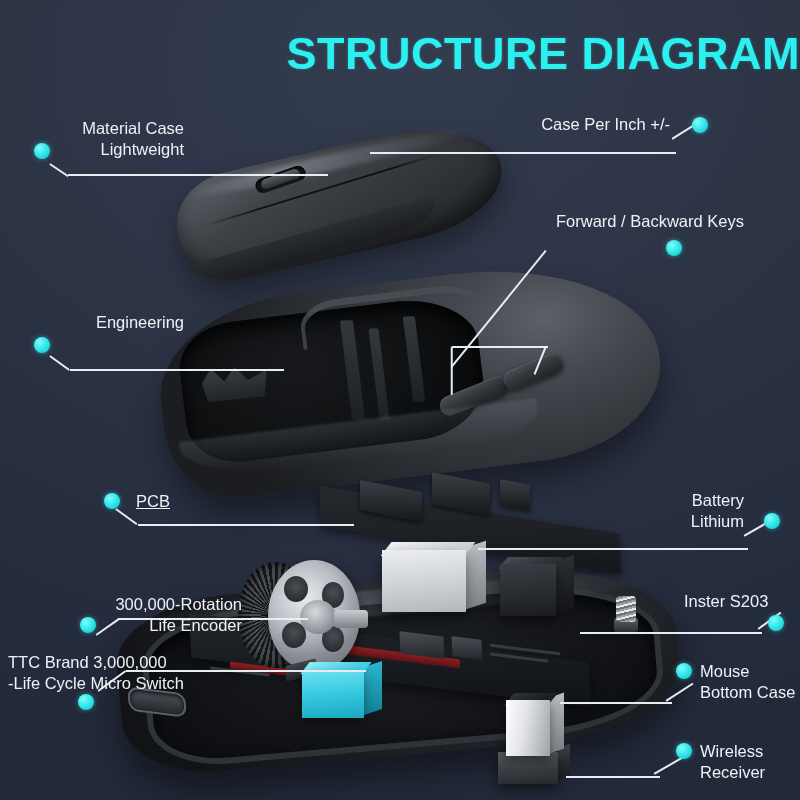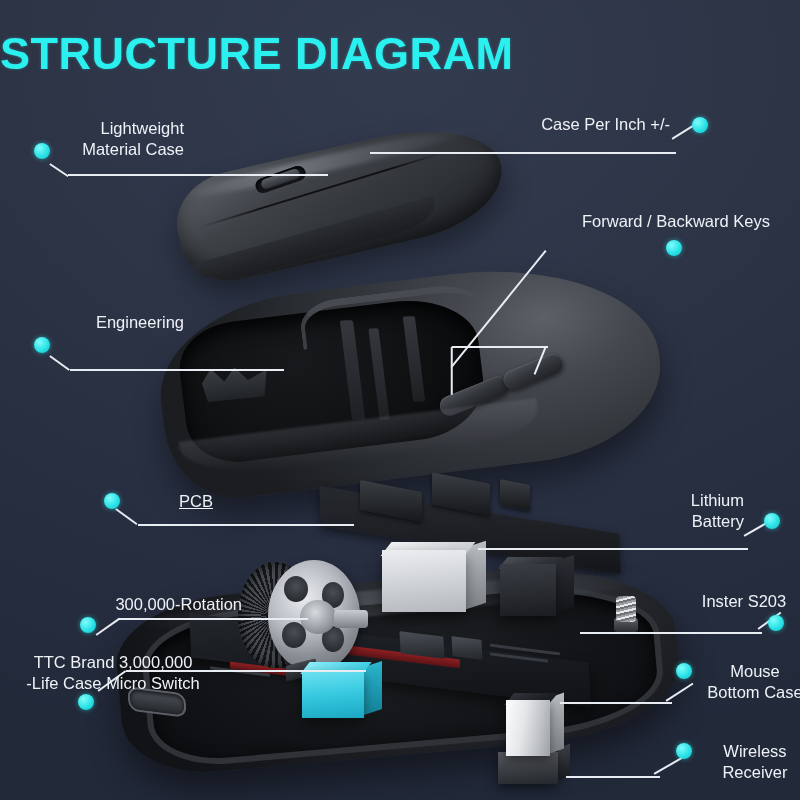--- a/index.html
+++ b/index.html
@@ -11,37 +11,37 @@
   #stage{
     position:relative;width:800px;height:800px;
     background:
       radial-gradient(120% 90% at 50% 8%, #333b4f 0%, #2c3345 45%, #262d3f 75%, #222939 100%);
     overflow:hidden;
   }
 
   
   #title{
     position:absolute;left:0;top:28px;width:800px;
-    text-align:left;
+    text-align:right;
     font-size:45px;font-weight:bold;letter-spacing:.5px;
     color:#2bf0f0;
     text-shadow:0 0 3px rgba(43,240,240,.35);
     white-space:nowrap;
   }
 
   
   .label{
     position:absolute;
     color:#eef1f6;
     font-size:16.5px;
     line-height:21px;
     white-space:nowrap;
   }
   .label.r{text-align:right;}
-  .label.l{text-align:center;}
+  .label.l{text-align:left;}
   .dot{
     position:absolute;width:16px;height:16px;border-radius:50%;
     background:radial-gradient(circle at 35% 32%, #7ffcfb 0%, #2ae2e6 55%, #15bdc6 100%);
     box-shadow:0 0 5px rgba(42,226,230,.55);
   }
   .lead{position:absolute;background:#e8ecf3;height:1.5px;transform-origin:0 50%;}
 
   
   .part{position:absolute;}
 
@@ -472,22 +472,22 @@
   <div class="lead" style="left:98px;top:690px;width:34px;transform:rotate(-36deg);"></div>
   <div class="lead" style="left:126px;top:670px;width:240px;"></div>
 
   <div class="lead" style="left:666px;top:700px;width:32px;transform:rotate(-33deg);"></div>
   <div class="lead" style="left:560px;top:702px;width:112px;"></div>
 
   <div class="lead" style="left:654px;top:773px;width:34px;transform:rotate(-30deg);"></div>
   <div class="lead" style="left:566px;top:776px;width:94px;"></div>
 
   <div class="label r" style="left:0;top:118px;width:184px;">
+    <div>Material Case</div>
     <div>Lightweight</div>
-    <div>Material Case</div>
   </div>
   <div class="dot" style="left:34px;top:143px;"></div>
 
   <div class="label r" style="left:380px;top:114px;width:290px;">
     <div>Case Per Inch +/-</div>
   </div>
   <div class="dot" style="left:692px;top:117px;"></div>
 
   <div class="label l" style="left:556px;top:211px;width:240px;">
     <div>Forward / Backward Keys</div>
@@ -498,38 +498,39 @@
     <div>Engineering</div>
   </div>
   <div class="dot" style="left:34px;top:337px;"></div>
 
   <div class="label l" style="left:136px;top:491px;width:120px;text-decoration:underline;">
     <div>PCB</div>
   </div>
   <div class="dot" style="left:104px;top:493px;"></div>
 
   <div class="label r" style="left:600px;top:490px;width:144px;">
+    <div>Battery</div>
     <div>Lithium</div>
-    <div>Battery</div>
   </div>
   <div class="dot" style="left:764px;top:513px;"></div>
 
   <div class="label r" style="left:60px;top:594px;width:182px;">
     <div>300,000-Rotation</div>
+    <div>Life Encoder</div>
   </div>
   <div class="dot" style="left:80px;top:617px;"></div>
 
   <div class="label l" style="left:684px;top:591px;width:120px;">
     <div>Inster S203</div>
   </div>
   <div class="dot" style="left:768px;top:615px;"></div>
 
   <div class="label l" style="left:8px;top:652px;width:210px;">
     <div>TTC Brand 3,000,000</div>
-    <div>-Life Case Micro Switch</div>
+    <div>-Life Cycle Micro Switch</div>
   </div>
   <div class="dot" style="left:78px;top:694px;"></div>
 
   <div class="label l" style="left:700px;top:661px;width:110px;">
     <div>Mouse</div>
     <div>Bottom Case</div>
   </div>
   <div class="dot" style="left:676px;top:663px;"></div>
 
   <div class="label l" style="left:700px;top:741px;width:110px;">

